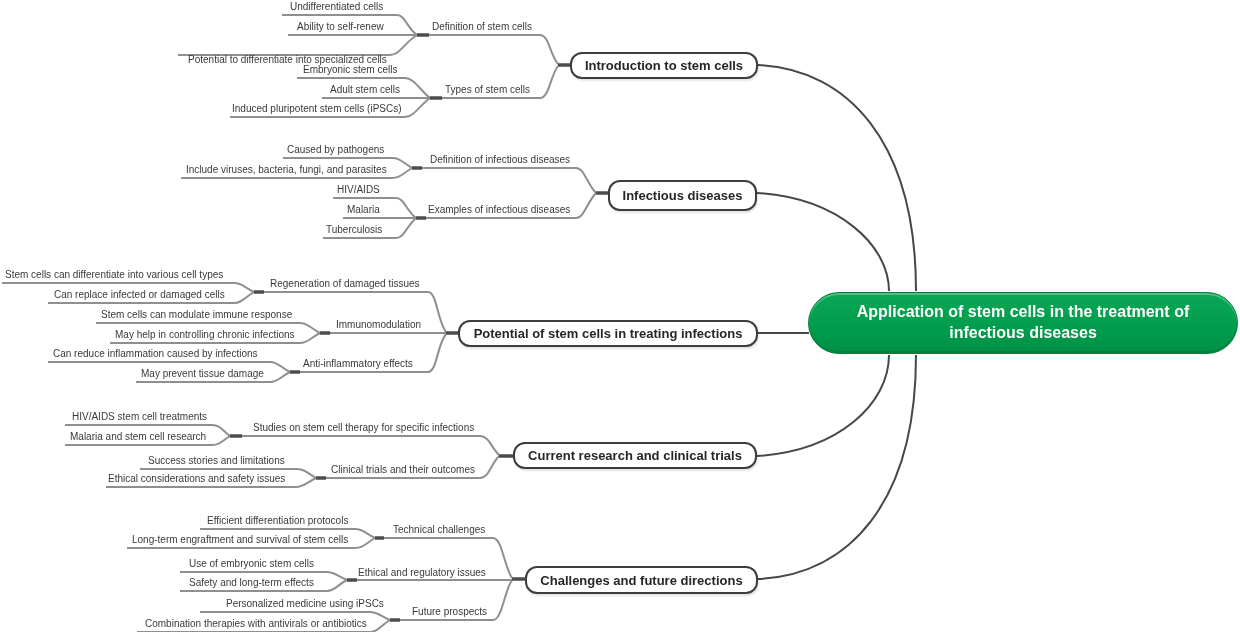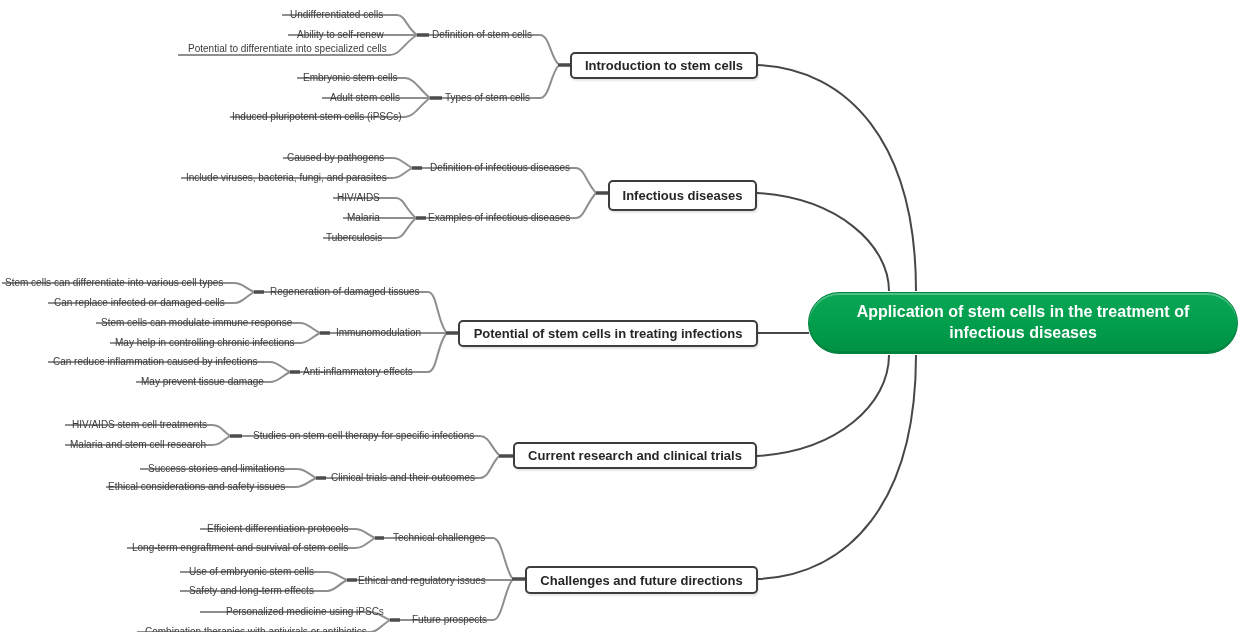--- a/index.html
+++ b/index.html
@@ -1,20 +1,20 @@
 <!DOCTYPE html>
 <html><head>
 <meta charset="utf-8">
 <style>
   html,body{margin:0;padding:0;background:#fff;}
   .canvas{position:relative;width:1240px;height:632px;background:#fff;overflow:hidden;
           font-family:"Liberation Sans",sans-serif;}
   .wires{position:absolute;left:0;top:0;}
-  .lbl{position:absolute;font:10px/12px "Liberation Sans",sans-serif;color:#3a3a3a;white-space:nowrap;margin-top:8px;}
-  .topic-box{position:absolute;background:#fff;border:2px solid #3d3d3d;border-radius:5px;
+  .lbl{position:absolute;font:10px/12px "Liberation Sans",sans-serif;color:#3a3a3a;white-space:nowrap;}
+  .topic-box{position:absolute;background:#fff;border:2px solid #3d3d3d;border-radius:12px;
              display:flex;align-items:center;justify-content:center;box-sizing:border-box;
              font:bold 13px "Liberation Sans",sans-serif;color:#262626;white-space:nowrap;
              box-shadow:1px 2px 2px rgba(0,0,0,.10);}
   .central{position:absolute;left:808px;top:292px;width:430px;height:62px;border-radius:31px;
            background:linear-gradient(180deg,#0ba757 0%,#009d4c 55%,#009145 100%);
            border:1px solid #00813e;box-sizing:border-box;
            box-shadow:inset 0 2px 0 rgba(255,255,255,.28), inset 0 -2px 0 rgba(0,0,0,.10);
            display:flex;align-items:center;justify-content:center;text-align:center;
            font:bold 16px/1.3 "Liberation Sans",sans-serif;color:#fff;padding:16px 26px;}
 </style>
@@ -75,21 +75,21 @@
   <div class="central">Application of stem cells in the treatment of infectious diseases</div>
 
   <div class="topic-box" style="left:570px;top:52px;width:188px;height:27px">Introduction to stem cells</div>
   <div class="topic-box" style="left:608px;top:180px;width:149px;height:31px">Infectious diseases</div>
   <div class="topic-box" style="left:458px;top:320px;width:300px;height:27px">Potential of stem cells in treating infections</div>
   <div class="topic-box" style="left:513px;top:442px;width:244px;height:27px">Current research and clinical trials</div>
   <div class="topic-box" style="left:525px;top:566px;width:233px;height:28px">Challenges and future directions</div>
 
   <div class="lbl" style="left:290px;top:1px">Undifferentiated cells</div>
   <div class="lbl" style="left:297px;top:21px">Ability to self-renew</div>
-  <div class="lbl" style="left:188px;top:35px">Potential to differentiate into specialized cells</div>
+  <div class="lbl" style="left:188px;top:54px">Potential to differentiate into specialized cells</div>
   <div class="lbl" style="left:432px;top:21px">Definition of stem cells</div>
   <div class="lbl" style="left:303px;top:64px">Embryonic stem cells</div>
   <div class="lbl" style="left:330px;top:84px">Adult stem cells</div>
   <div class="lbl" style="left:232px;top:103px">Induced pluripotent stem cells (iPSCs)</div>
   <div class="lbl" style="left:445px;top:84px">Types of stem cells</div>
 
   <div class="lbl" style="left:287px;top:144px">Caused by pathogens</div>
   <div class="lbl" style="left:186px;top:164px">Include viruses, bacteria, fungi, and parasites</div>
   <div class="lbl" style="left:430px;top:154px">Definition of infectious diseases</div>
   <div class="lbl" style="left:337px;top:184px">HIV/AIDS</div>

